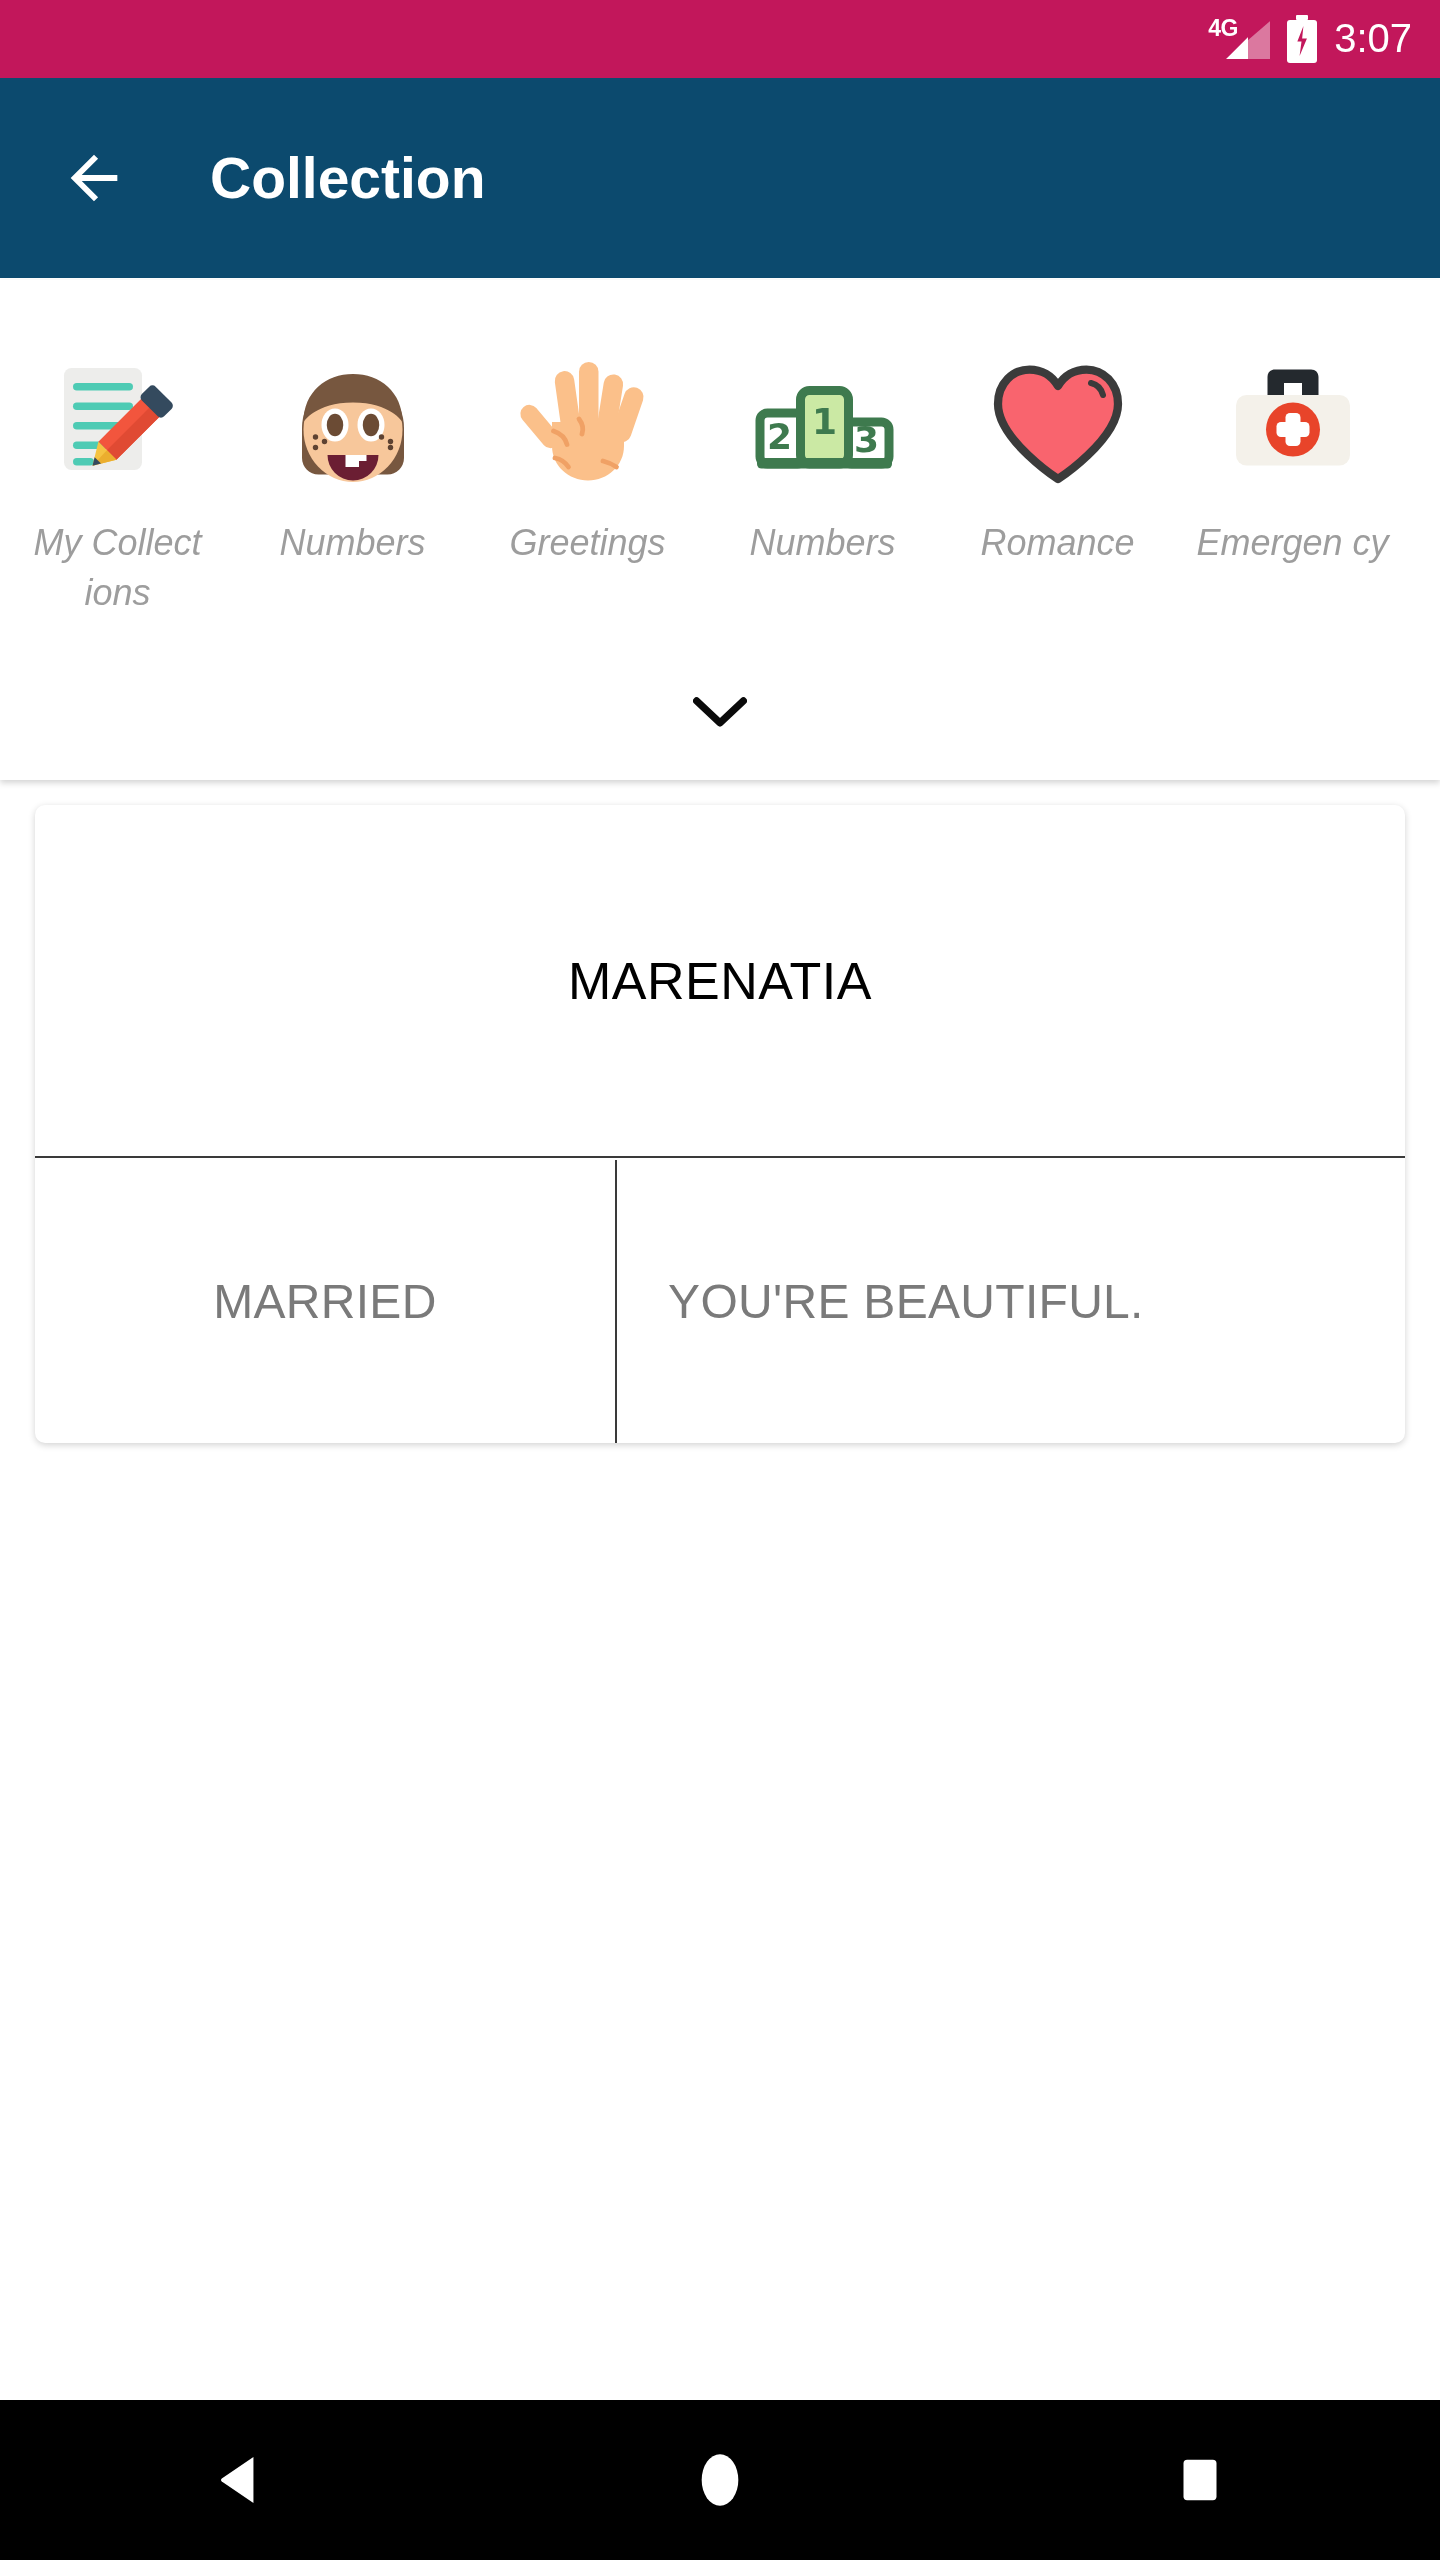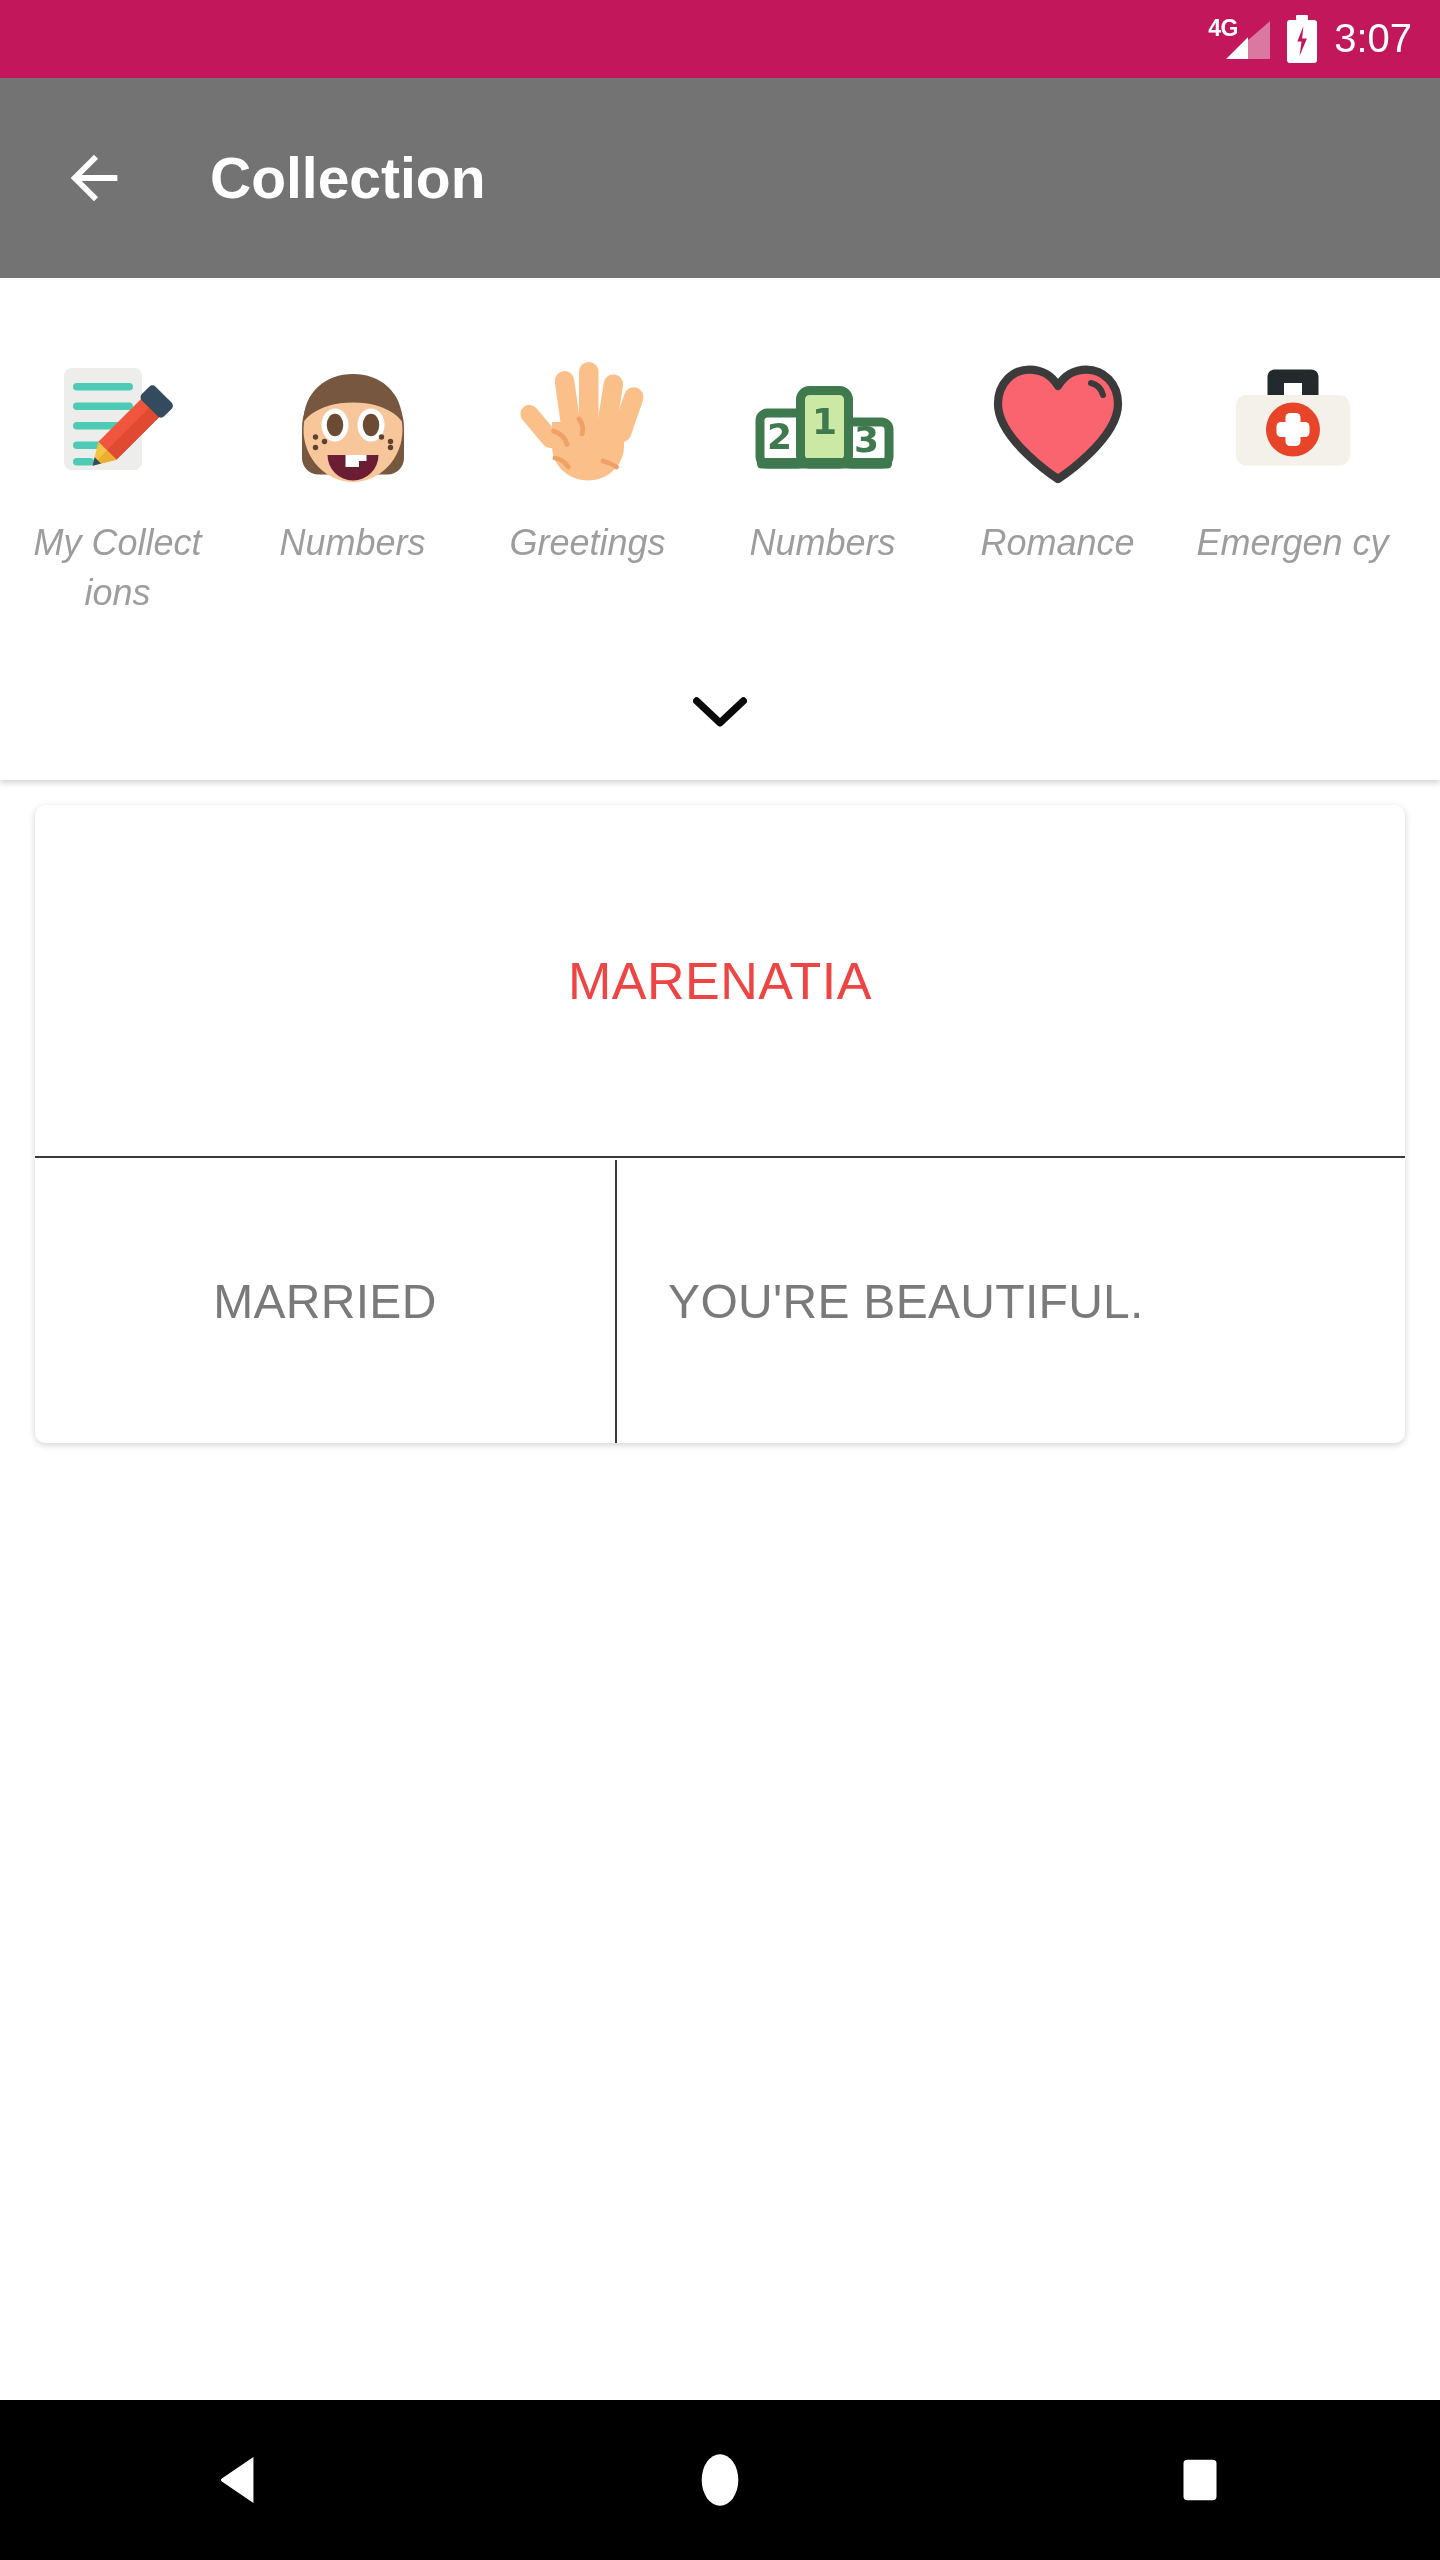--- a/index.html
+++ b/index.html
@@ -99,21 +99,21 @@
     line-height: 1;
     padding-bottom: 3px;
   }
 
   
   .app-bar {
     position: absolute;
     top: 78px; left: 0;
     width: 1440px;
     height: 200px;
-    background: #737373;
+    background: #0c4a6e;
     display: flex;
     align-items: center;
   }
   .back-btn {
     width: 116px;
     height: 116px;
     margin-left: 36px;
     display: flex;
     align-items: center;
     justify-content: center;
@@ -195,21 +195,21 @@
     position: absolute;
     top: 0; left: 0;
     width: 1370px;
     height: 353px;
     display: flex;
     align-items: center;
     justify-content: center;
     border-bottom: 2px solid #3A3A3A;
   }
   .card-title {
-    color: #ef4444;
+    color: #000000;
     font-size: 52px;
     letter-spacing: 0.5px;
     text-align: center;
   }
   .card-cells {
     position: absolute;
     top: 355px; left: 0;
     width: 1160px;
     height: 283px;
     display: flex;

